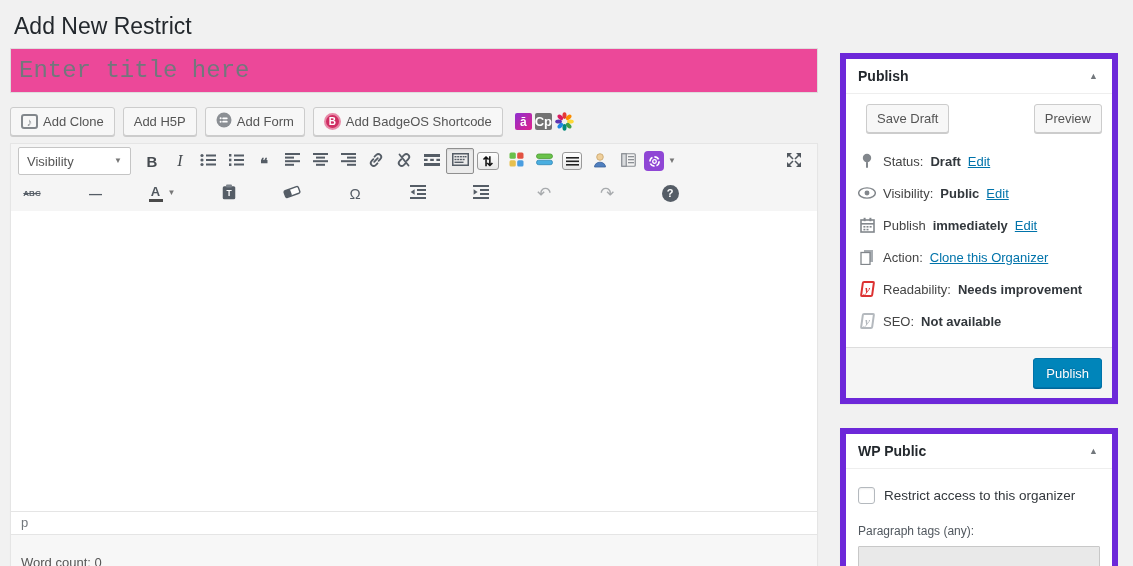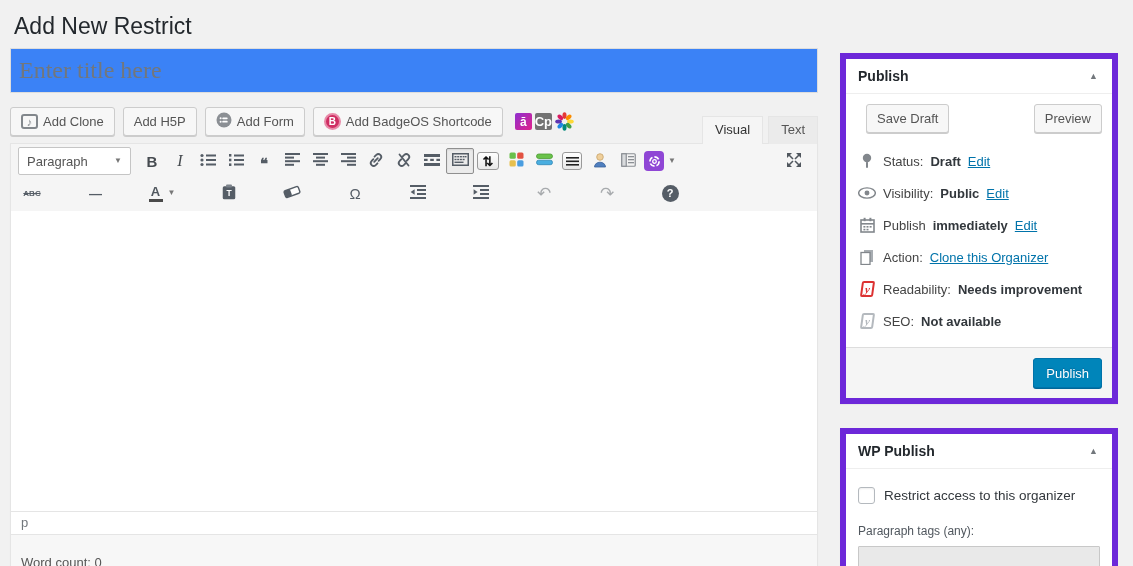--- a/index.html
+++ b/index.html
@@ -2,22 +2,22 @@
 <html><head>
 <meta charset="utf-8">
 <style>
   * { margin:0; padding:0; box-sizing:border-box; }
   html,body { width:1133px; height:566px; overflow:hidden; }
   body { background:#f1f1f1; font-family:"Liberation Sans", sans-serif; font-size:13px; color:#444; }
 
   
   .left-col { position:absolute; left:10px; top:0; width:808px; }
   h1.page-title { font-size:23px; font-weight:400; color:#23282d; padding:12px 0 0 4px; line-height:28px; }
-  .title-input { margin-top:8px; width:100%; height:45px; border:1px solid #ddd; background:#3b82f6;
-                 font-size:24px; padding:3px 8px; color:#32373c; outline:none; font-family:Liberation Serif, serif; }
+  .title-input { margin-top:8px; width:100%; height:45px; border:1px solid #ddd; background:#ec4899;
+                 font-size:24px; padding:3px 8px; color:#32373c; outline:none; font-family:Liberation Mono, monospace; }
   .title-input::placeholder { color:#72777c; opacity:1; }
 
   .media-row { position:relative; margin-top:14px; height:36px; }
   .media-btns { display:flex; align-items:flex-start; gap:8px; }
   .wp-btn { display:inline-flex; align-items:center; gap:5px; height:29px; padding:0 10px;
             background:#f7f7f7; border:1px solid #ccc; border-radius:3px; box-shadow:0 1px 0 #ccc;
             color:#555; font-size:13px; cursor:pointer; white-space:nowrap; }
   .badge-icons { display:flex; align-items:center; gap:3px; margin-left:4px; padding-top:5px; }
   .sq-badge { width:17px; height:17px; display:flex; align-items:center; justify-content:center;
               color:#fff; font-weight:bold; border-radius:2px; }
@@ -146,31 +146,27 @@
                 <ellipse cx="8" cy="3" rx="1.7" ry="2.8" fill="#43a047" transform="rotate(135 8 8)"></ellipse>
                 <ellipse cx="8" cy="3" rx="1.7" ry="2.8" fill="#00897b" transform="rotate(180 8 8)"></ellipse>
                 <ellipse cx="8" cy="3" rx="1.7" ry="2.8" fill="#1e88e5" transform="rotate(225 8 8)"></ellipse>
                 <ellipse cx="8" cy="3" rx="1.7" ry="2.8" fill="#5e35b1" transform="rotate(270 8 8)"></ellipse>
                 <ellipse cx="8" cy="3" rx="1.7" ry="2.8" fill="#d81b60" transform="rotate(315 8 8)"></ellipse>
               </g>
           </svg>
         </span>
       </div>
     </div>
-    <div class="editor-tabs">
-      <span class="switch-tab active">Visual</span>
-      <span class="switch-tab inactive">Text</span>
-    </div>
   </div>
 
   <div class="editor-wrap">
 
     <div class="mce-toolbar row1">
       <div class="para-select">
-        <span>Paragraph</span>
+        <span>Visibility</span>
         <span class="caret">▼</span>
       </div>
       <div class="mce-btn">
           <span class="g-bold">B</span>
         </div>
       <div class="mce-btn">
           <span class="g-italic">I</span>
         </div>
       <div class="mce-btn">
         <span><svg width="16" height="14" viewBox="0 0 16 14">
@@ -512,21 +508,21 @@
         </div>
       </div>
     </div>
     <div class="pub-footer">
       <button class="btn-primary">Publish</button>
     </div>
   </div>
 
   <div class="postbox">
     <div class="postbox-header">
-      <h2>WP Publish</h2>
+      <h2>WP Public</h2>
       <span class="toggle-arrow">▲</span>
     </div>
     <div class="wpf-body">
       <div class="wpf-check-row">
         <span class="checkbox"></span>
         <span class="wpf-check-label">Restrict access to this organizer</span>
       </div>
       <div class="wpf-tags-label">Paragraph tags (any):</div>
       <div class="wpf-tags-input"></div>
     </div>

